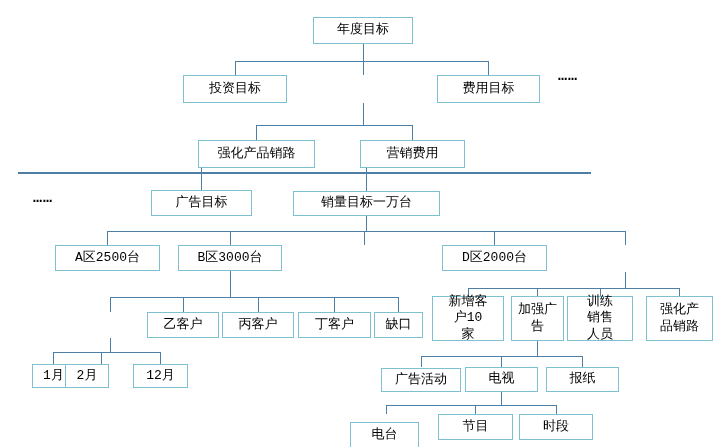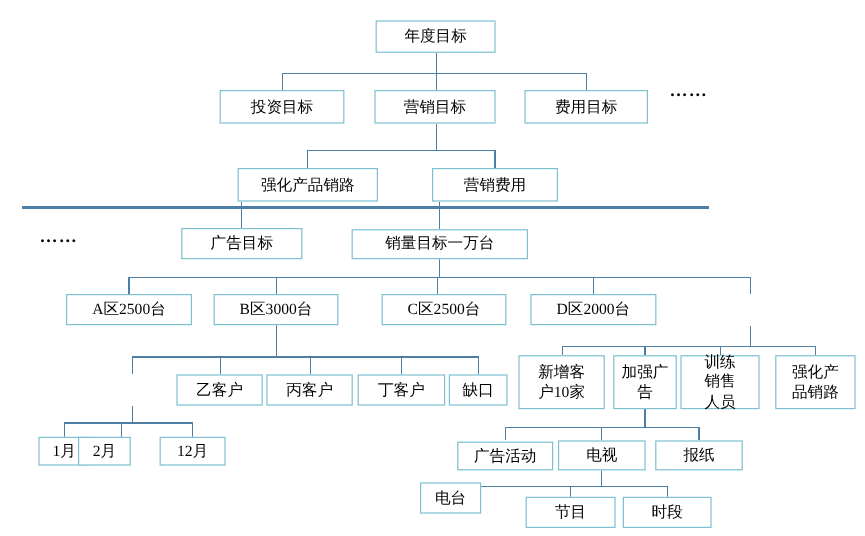--- a/index.html
+++ b/index.html
@@ -6,21 +6,21 @@
     --box-border:#7cc0d2;
     --connector:#4d7fa6;
     --text:#000000;
     --bg:#ffffff;
   }
   html,body{margin:0;padding:0;background:var(--bg);}
   .canvas{
     position:relative;
     width:721px;height:447px;
     background:var(--bg);
-    font-family:Liberation Serif, serif;
+    font-family:Liberation Mono, monospace;
     overflow:hidden;
   }
   .wires{position:absolute;left:0;top:0;}
   .wires path{stroke:var(--connector);fill:none;}
   .node{
     position:absolute;
     box-sizing:border-box;
     border:1px solid var(--box-border);
     background:#ffffff;
     color:var(--text);
@@ -63,51 +63,49 @@
     <path stroke-width="1" d="M110.5,338 V352 M53.5,352.5 H160.5 M53.5,352 V364 M101.5,352 V364 M160.5,352 V364"></path>
 
     <path stroke-width="1" d="M537.5,341 V356 M421.5,356.5 H582.5 M421.5,356 V367 M501.5,356 V367 M582.5,356 V367"></path>
 
     <path stroke-width="1" d="M501.5,392 V405 M386.5,405.5 H556.5 M386.5,405 V414 M475.5,405 V414 M556.5,405 V414"></path>
   </svg>
 
   <div class="node" style="left:313px;top:17px;width:100px;height:27px">年度目标</div>
 
   <div class="node" style="left:183px;top:75px;width:104px;height:28px">投资目标</div>
-  <div class="node" style="left:312px;top:75px;width:101px;height:28px">营销目标</div>
   <div class="node" style="left:437px;top:75px;width:103px;height:28px">费用目标</div>
   <div class="ellipsis" style="left:558px;top:68px">……</div>
 
   <div class="node" style="left:198px;top:140px;width:117px;height:28px">强化产品销路</div>
   <div class="node" style="left:360px;top:140px;width:105px;height:28px">营销费用</div>
 
   <div class="ellipsis" style="left:33px;top:190px">……</div>
   <div class="node" style="left:151px;top:190px;width:101px;height:26px">广告目标</div>
   <div class="node" style="left:293px;top:191px;width:147px;height:25px">销量目标一万台</div>
 
   <div class="node" style="left:55px;top:245px;width:105px;height:26px">A区2500台</div>
   <div class="node" style="left:178px;top:245px;width:104px;height:26px">B区3000台</div>
-  <div class="node" style="left:318px;top:245px;width:104px;height:26px">C区2500台</div>
   <div class="node" style="left:442px;top:245px;width:105px;height:26px">D区2000台</div>
 
   <div class="node" style="left:147px;top:312px;width:72px;height:26px">乙客户</div>
   <div class="node" style="left:222px;top:312px;width:72px;height:26px">丙客户</div>
   <div class="node" style="left:298px;top:312px;width:73px;height:26px">丁客户</div>
   <div class="node" style="left:374px;top:312px;width:49px;height:26px">缺口</div>
 
   <div class="node wrap2" style="left:432px;top:296px;width:72px;height:45px;padding:0 15px">新增客户10家</div>
   <div class="node wrap2" style="left:511px;top:296px;width:53px;height:45px;padding:0 1px">加强广告</div>
   <div class="node wrap2" style="left:567px;top:296px;width:66px;height:45px;padding:0 13px">训练销售人员</div>
   <div class="node wrap2" style="left:646px;top:296px;width:67px;height:45px;padding:0 13px">强化产品销路</div>
 
   <div class="node" style="left:32px;top:364px;width:43px;height:24px">1月</div>
   <div class="node" style="left:65px;top:364px;width:44px;height:24px">2月</div>
   <div class="node" style="left:133px;top:364px;width:55px;height:24px">12月</div>
 
   <div class="node" style="left:381px;top:368px;width:80px;height:24px">广告活动</div>
   <div class="node" style="left:465px;top:367px;width:73px;height:25px">电视</div>
   <div class="node" style="left:546px;top:367px;width:73px;height:25px">报纸</div>
 
-  <div class="node" style="left:350px;top:402px;width:51px;height:26px">电台</div>
+  <div class="node" style="left:350px;top:422px;width:69px;height:26px">电台</div>
   <div class="node" style="left:438px;top:414px;width:75px;height:26px">节目</div>
   <div class="node" style="left:519px;top:414px;width:74px;height:26px">时段</div>
 
 </div>
 
 </body></html>

